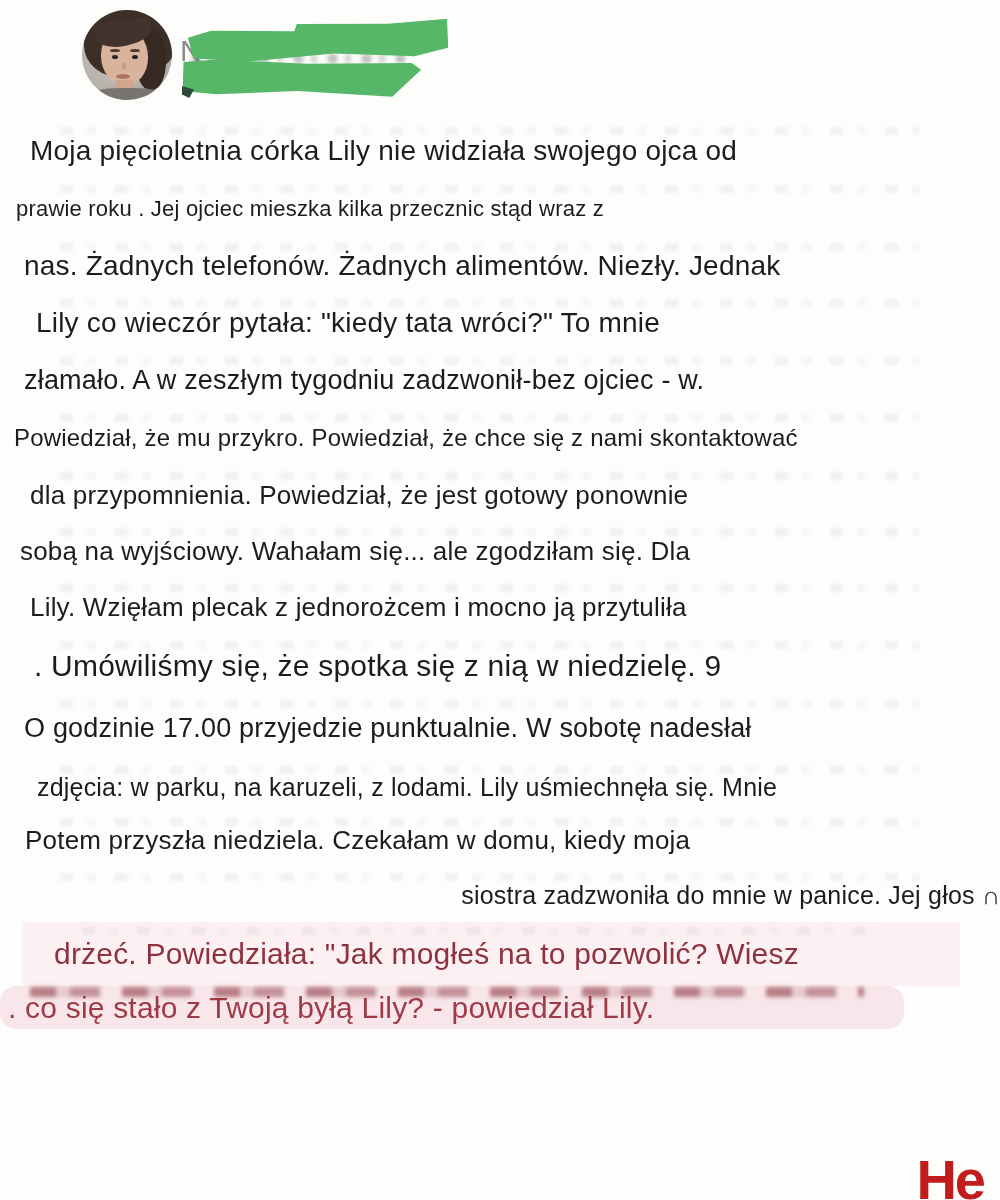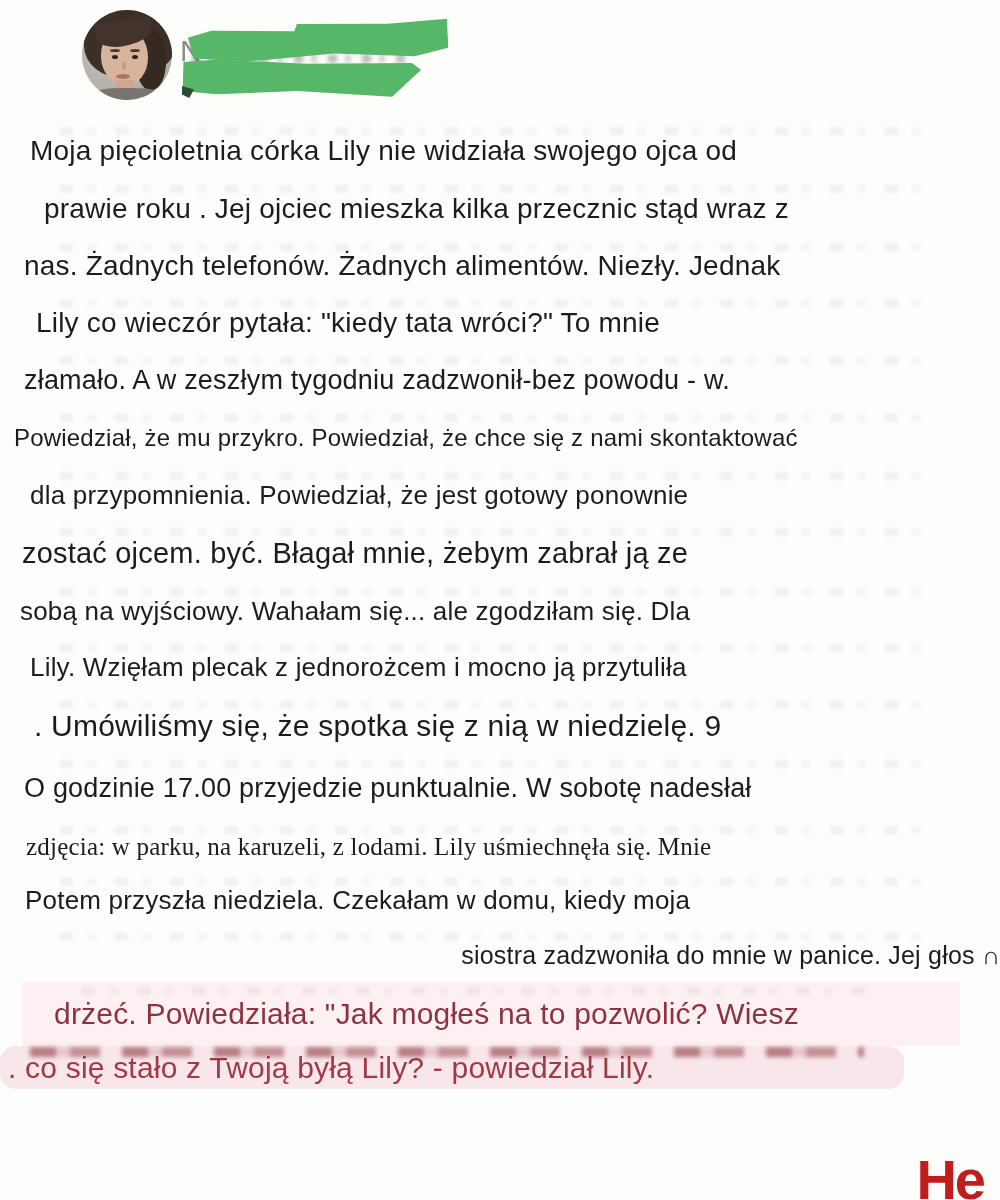--- a/index.html
+++ b/index.html
@@ -123,54 +123,51 @@
       <div class="redact stroke1"></div>
       <div class="redact stroke2"></div>
       <div class="redact stroke2-tail"></div>
     </div>
   </div>
 
   <div class="post-body">
       <div class="line tone-ink" style="height: 58px; font-size: 28px; padding-left: 30px;">
         <span>Moja pięcioletnia córka Lily nie widziała swojego ojca od</span>
       </div>
-      <div class="line tone-ink" style="height: 58px; font-size: 28px; padding-left: 44px;">
+      <div class="line tone-ink" style="height: 58px; font-size: 22px; padding-left: 16px;">
         <span>prawie roku . Jej ojciec mieszka kilka przecznic stąd wraz z</span>
       </div>
       <div class="line tone-ink" style="height: 56px; font-size: 28px; padding-left: 24px;">
         <span>nas. Żadnych telefonów. Żadnych alimentów. Niezły. Jednak</span>
       </div>
       <div class="line tone-ink" style="height: 58px; font-size: 28px; padding-left: 36px;">
         <span>Lily co wieczór pytała: "kiedy tata wróci?" To mnie</span>
       </div>
       <div class="line tone-ink" style="height: 57px; font-size: 27px; padding-left: 24px;">
-        <span>złamało. A w zeszłym tygodniu zadzwonił-bez powodu - w.</span>
+        <span>złamało. A w zeszłym tygodniu zadzwonił-bez ojciec - w.</span>
       </div>
       <div class="line tone-ink" style="height: 58px; font-size: 24px; padding-left: 14px;">
         <span>Powiedział, że mu przykro. Powiedział, że chce się z nami skontaktować</span>
       </div>
       <div class="line tone-ink" style="height: 56px; font-size: 26px; padding-left: 30px;">
         <span>dla przypomnienia. Powiedział, że jest gotowy ponownie</span>
-      </div>
-      <div class="line tone-ink" style="height: 60px; font-size: 29px; padding-left: 22px;">
-        <span>zostać ojcem. być. Błagał mnie, żebym zabrał ją ze</span>
       </div>
       <div class="line tone-ink" style="height: 56px; font-size: 26px; padding-left: 20px;">
         <span>sobą na wyjściowy. Wahałam się... ale zgodziłam się. Dla</span>
       </div>
       <div class="line tone-ink" style="height: 57px; font-size: 26px; padding-left: 30px;">
         <span>Lily. Wzięłam plecak z jednorożcem i mocno ją przytuliła</span>
       </div>
       <div class="line tone-ink" style="height: 59px; font-size: 30px; padding-left: 34px;">
         <span>. Umówiliśmy się, że spotka się z nią w niedzielę. 9</span>
       </div>
       <div class="line tone-ink" style="height: 66px; font-size: 27px; padding-left: 24px;">
         <span>O godzinie 17.00 przyjedzie punktualnie. W sobotę nadesłał</span>
       </div>
-      <div class="line tone-ink" style="height: 52px; font-size: 25px; padding-left: 26px; font-family: Liberation Serif, serif;">
+      <div class="line tone-ink" style="height: 52px; font-size: 25px; padding-left: 37px;">
         <span>zdjęcia: w parku, na karuzeli, z lodami. Lily uśmiechnęła się. Mnie</span>
       </div>
       <div class="line tone-ink" style="height: 55px; font-size: 26px; padding-left: 25px;">
         <span>Potem przyszła niedziela. Czekałam w domu, kiedy moja</span>
       </div>
       <div class="line tone-ink" style="height: 54px; font-size: 25px; padding-left: 25px; justify-content: flex-end;">
         <span>siostra zadzwoniła do mnie w panice. Jej głos ∩</span>
       </div>
       <div class="line tone-maroon bg-strip" style="height: 64px; font-size: 30px; padding-left: 32px;">
         <span>drżeć. Powiedziała: "Jak mogłeś na to pozwolić? Wiesz</span>

